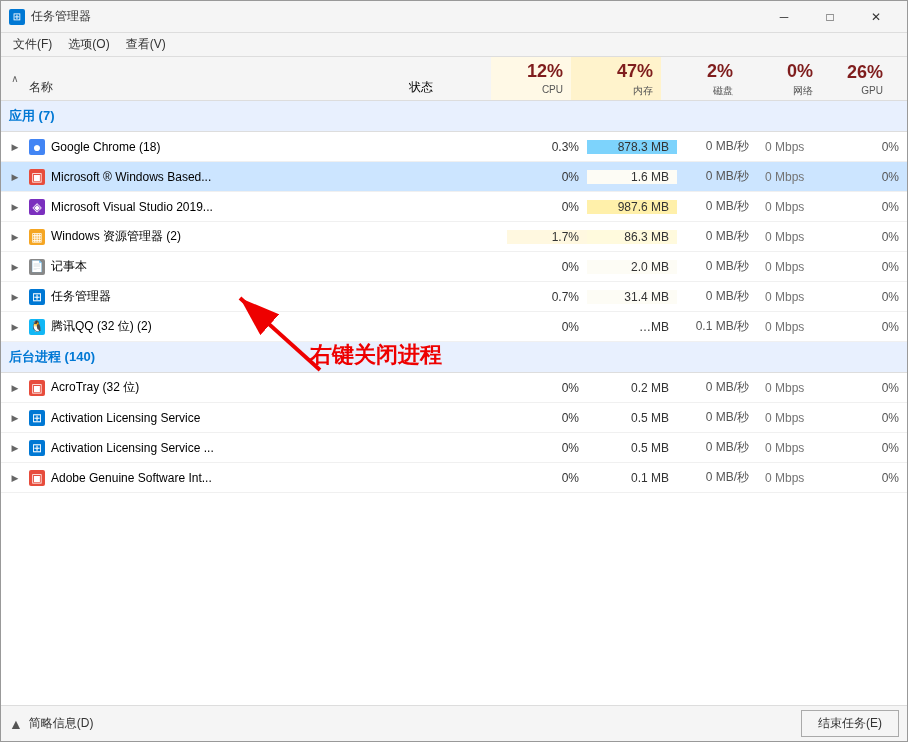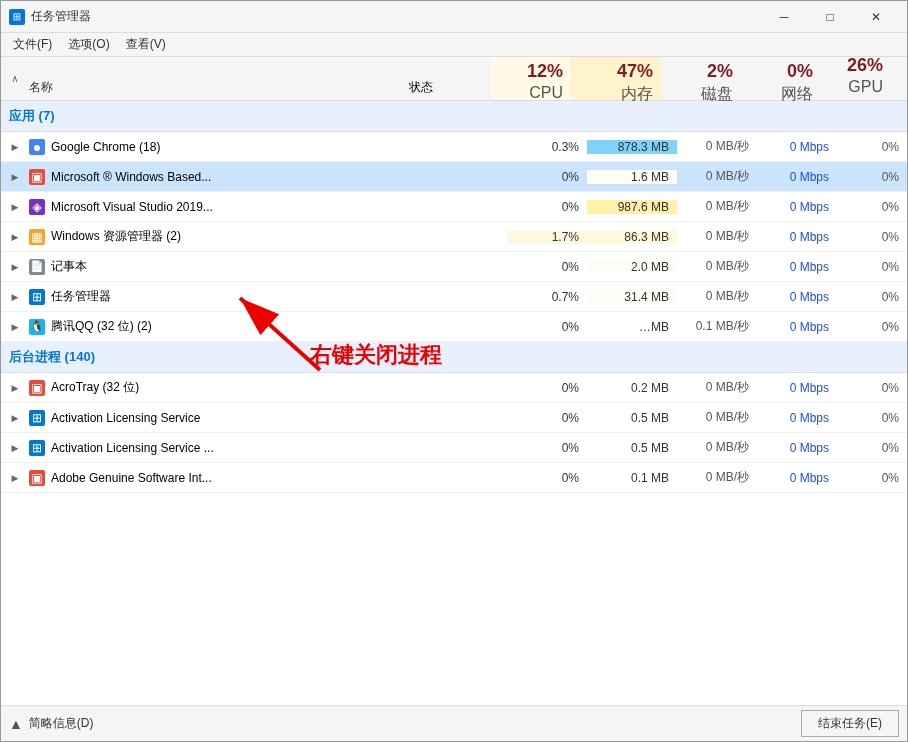--- a/index.html
+++ b/index.html
@@ -188,21 +188,21 @@
       justify-content: flex-end;
       height: 100%;
     }
     .col-scroll { width: 16px; }
     .col-percent {
       font-size: 18px;
       font-weight: bold;
       color: #7f1d1d;
     }
     .col-sublabel {
-      font-size: 16px;
+      font-size: 10px;
       color: #555;
       margin-top: 2px;
     }
     .table-body {
       flex: 1;
       overflow-y: auto;
       overflow-x: hidden;
     }
     .table-body::-webkit-scrollbar { width: 14px; }
     .table-body::-webkit-scrollbar-track { background: #f5f5f5; }
@@ -253,21 +253,21 @@
       border-radius: 2px;
       display: flex;
       align-items: center;
       justify-content: center;
       font-size: 11px;
     }
     .row-status { width: 90px; padding: 0 8px; color: #555; }
     .row-cpu { width: 80px; padding: 0 8px; text-align: right; color: #333; }
     .row-mem { width: 90px; padding: 0 8px; text-align: right; color: #333; }
     .row-disk { width: 80px; padding: 0 8px; text-align: right; color: #555; }
-    .row-net { width: 80px; padding: 0 8px; text-align: right; color: #1d4ed8; }
+    .row-net { width: 80px; padding: 0 8px; text-align: left; color: #737373; }
     .row-gpu { width: 70px; padding: 0 8px; text-align: right; color: #555; }
     .status-bar {
       height: 36px;
       background: #f5f5f5;
       border-top: 1px solid #ddd;
       display: flex;
       align-items: center;
       justify-content: space-between;
       padding: 0 8px;
     }

